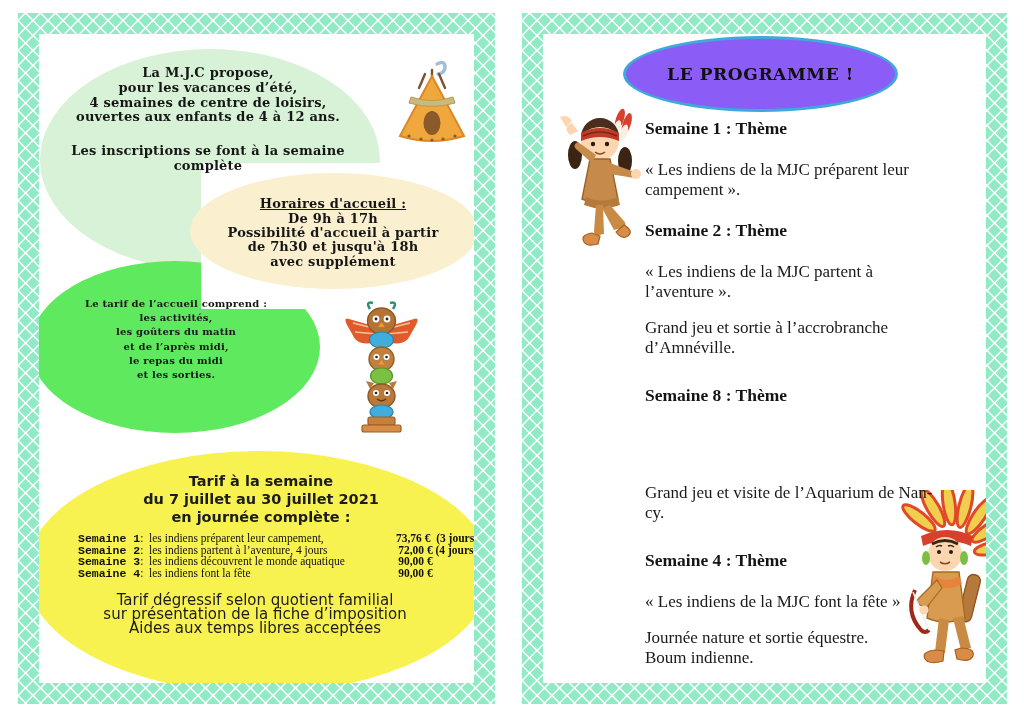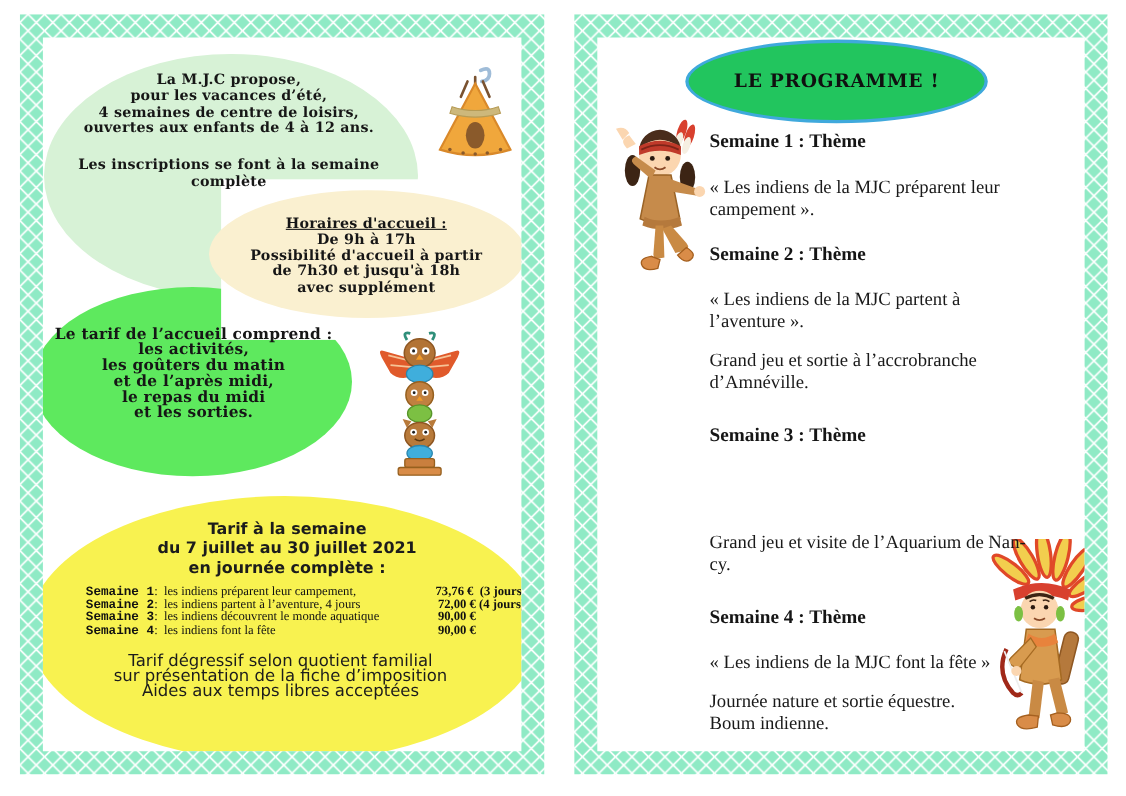--- a/index.html
+++ b/index.html
@@ -11,30 +11,30 @@
   #page-right { left:522px; width:485px; }
 
   .lattice { position:absolute; left:0; top:0; z-index:6; pointer-events:none; }
 
   .ellipse { position:absolute; border-radius:50%; }
   .el-pale   { left:22px;  top:36px;  width:340px; height:222px; background:#d7f2d6; z-index:1; }
   .halo      { position:absolute; left:183px; top:150px; width:296px; height:146px; background:#fff; z-index:2; }
   .el-cream  { left:172px; top:160px; width:288px; height:116px; background:#faf0d0; z-index:2; }
   .el-green  { left:12px;  top:248px; width:290px; height:172px; background:#5ee95e; z-index:1; }
   .el-yellow { left:8px;   top:438px; width:466px; height:242px; background:#f8f250; z-index:1; }
-  .el-prog   { left:101px; top:23px;  width:275px; height:76px;  background:#22c55e; border:3px solid #3fa9dc; z-index:2;
+  .el-prog   { left:101px; top:23px;  width:275px; height:76px;  background:#8b5cf6; border:3px solid #3fa9dc; z-index:2;
                display:flex; align-items:center; justify-content:center; }
 
   .btxt { font-weight:bold; text-align:center; white-space:pre-line; position:absolute; z-index:4;
           font-family:"DejaVu Serif","Liberation Serif",serif; letter-spacing:.2px; color:#161616; }
   .intro-main { left:20px; top:53px;  width:340px; font-size:13px; line-height:14.8px; }
   .intro-note { left:20px; top:131px; width:340px; font-size:13px; line-height:14.8px; }
   .hor-title  { left:180px; top:183px; width:270px; font-size:13px; line-height:15px; text-decoration:underline; }
   .hor-body   { left:180px; top:199px; width:270px; font-size:13px; line-height:14.2px; }
-  .green-body { left:18px; top:284px; width:280px; font-size:14px; line-height:14.2px; }
+  .green-body { left:18px; top:284px; width:280px; font-size:10px; line-height:14.2px; }
 
   .yel-title  { left:10px; top:459px; width:466px; z-index:4; position:absolute; text-align:center;
                 font-family:"DejaVu Sans","Liberation Sans",sans-serif; font-weight:bold;
                 font-size:14.5px; line-height:18px; white-space:pre-line; color:#1c1c1c; }
   .price-table { position:absolute; left:60px; top:520px; width:400px; z-index:4;
                  font-family:"Liberation Serif",serif; font-size:11.5px; line-height:11.6px; }
   .price-row { display:flex; }
   .pr-label { font-weight:bold; white-space:pre;font-family:Liberation Mono, monospace; }
   .pr-desc  { width:258px; white-space:pre; }
   .pr-price { font-weight:bold; white-space:pre; }
@@ -225,21 +225,21 @@
   <div class="sec-head y-h1">Semaine 1 : Thème</div>
   <div class="sec-par  y-p1">« Les indiens de la MJC préparent leur
 campement ».</div>
 
   <div class="sec-head y-h2">Semaine 2 : Thème</div>
   <div class="sec-par  y-p2a">« Les indiens de la MJC partent à
 l’aventure ».</div>
   <div class="sec-par  y-p2b">Grand jeu et sortie à l’accrobranche
 d’Amnéville.</div>
 
-  <div class="sec-head y-h3">Semaine 3 : Thème</div>
+  <div class="sec-head y-h3">Semaine 8 : Thème</div>
   <div class="sec-par  y-p3b">Grand jeu et visite de l’Aquarium de Nan-
 cy.</div>
 
   <div class="sec-head y-h4">Semaine 4 : Thème</div>
   <div class="sec-par  y-p4a">« Les indiens de la MJC font la fête »</div>
   <div class="sec-par  y-p4b">Journée nature et sortie équestre.
 Boum indienne.</div>
 
   <svg class="illus boy" width="112" height="186" viewBox="0 0 112 186">
     <g>

